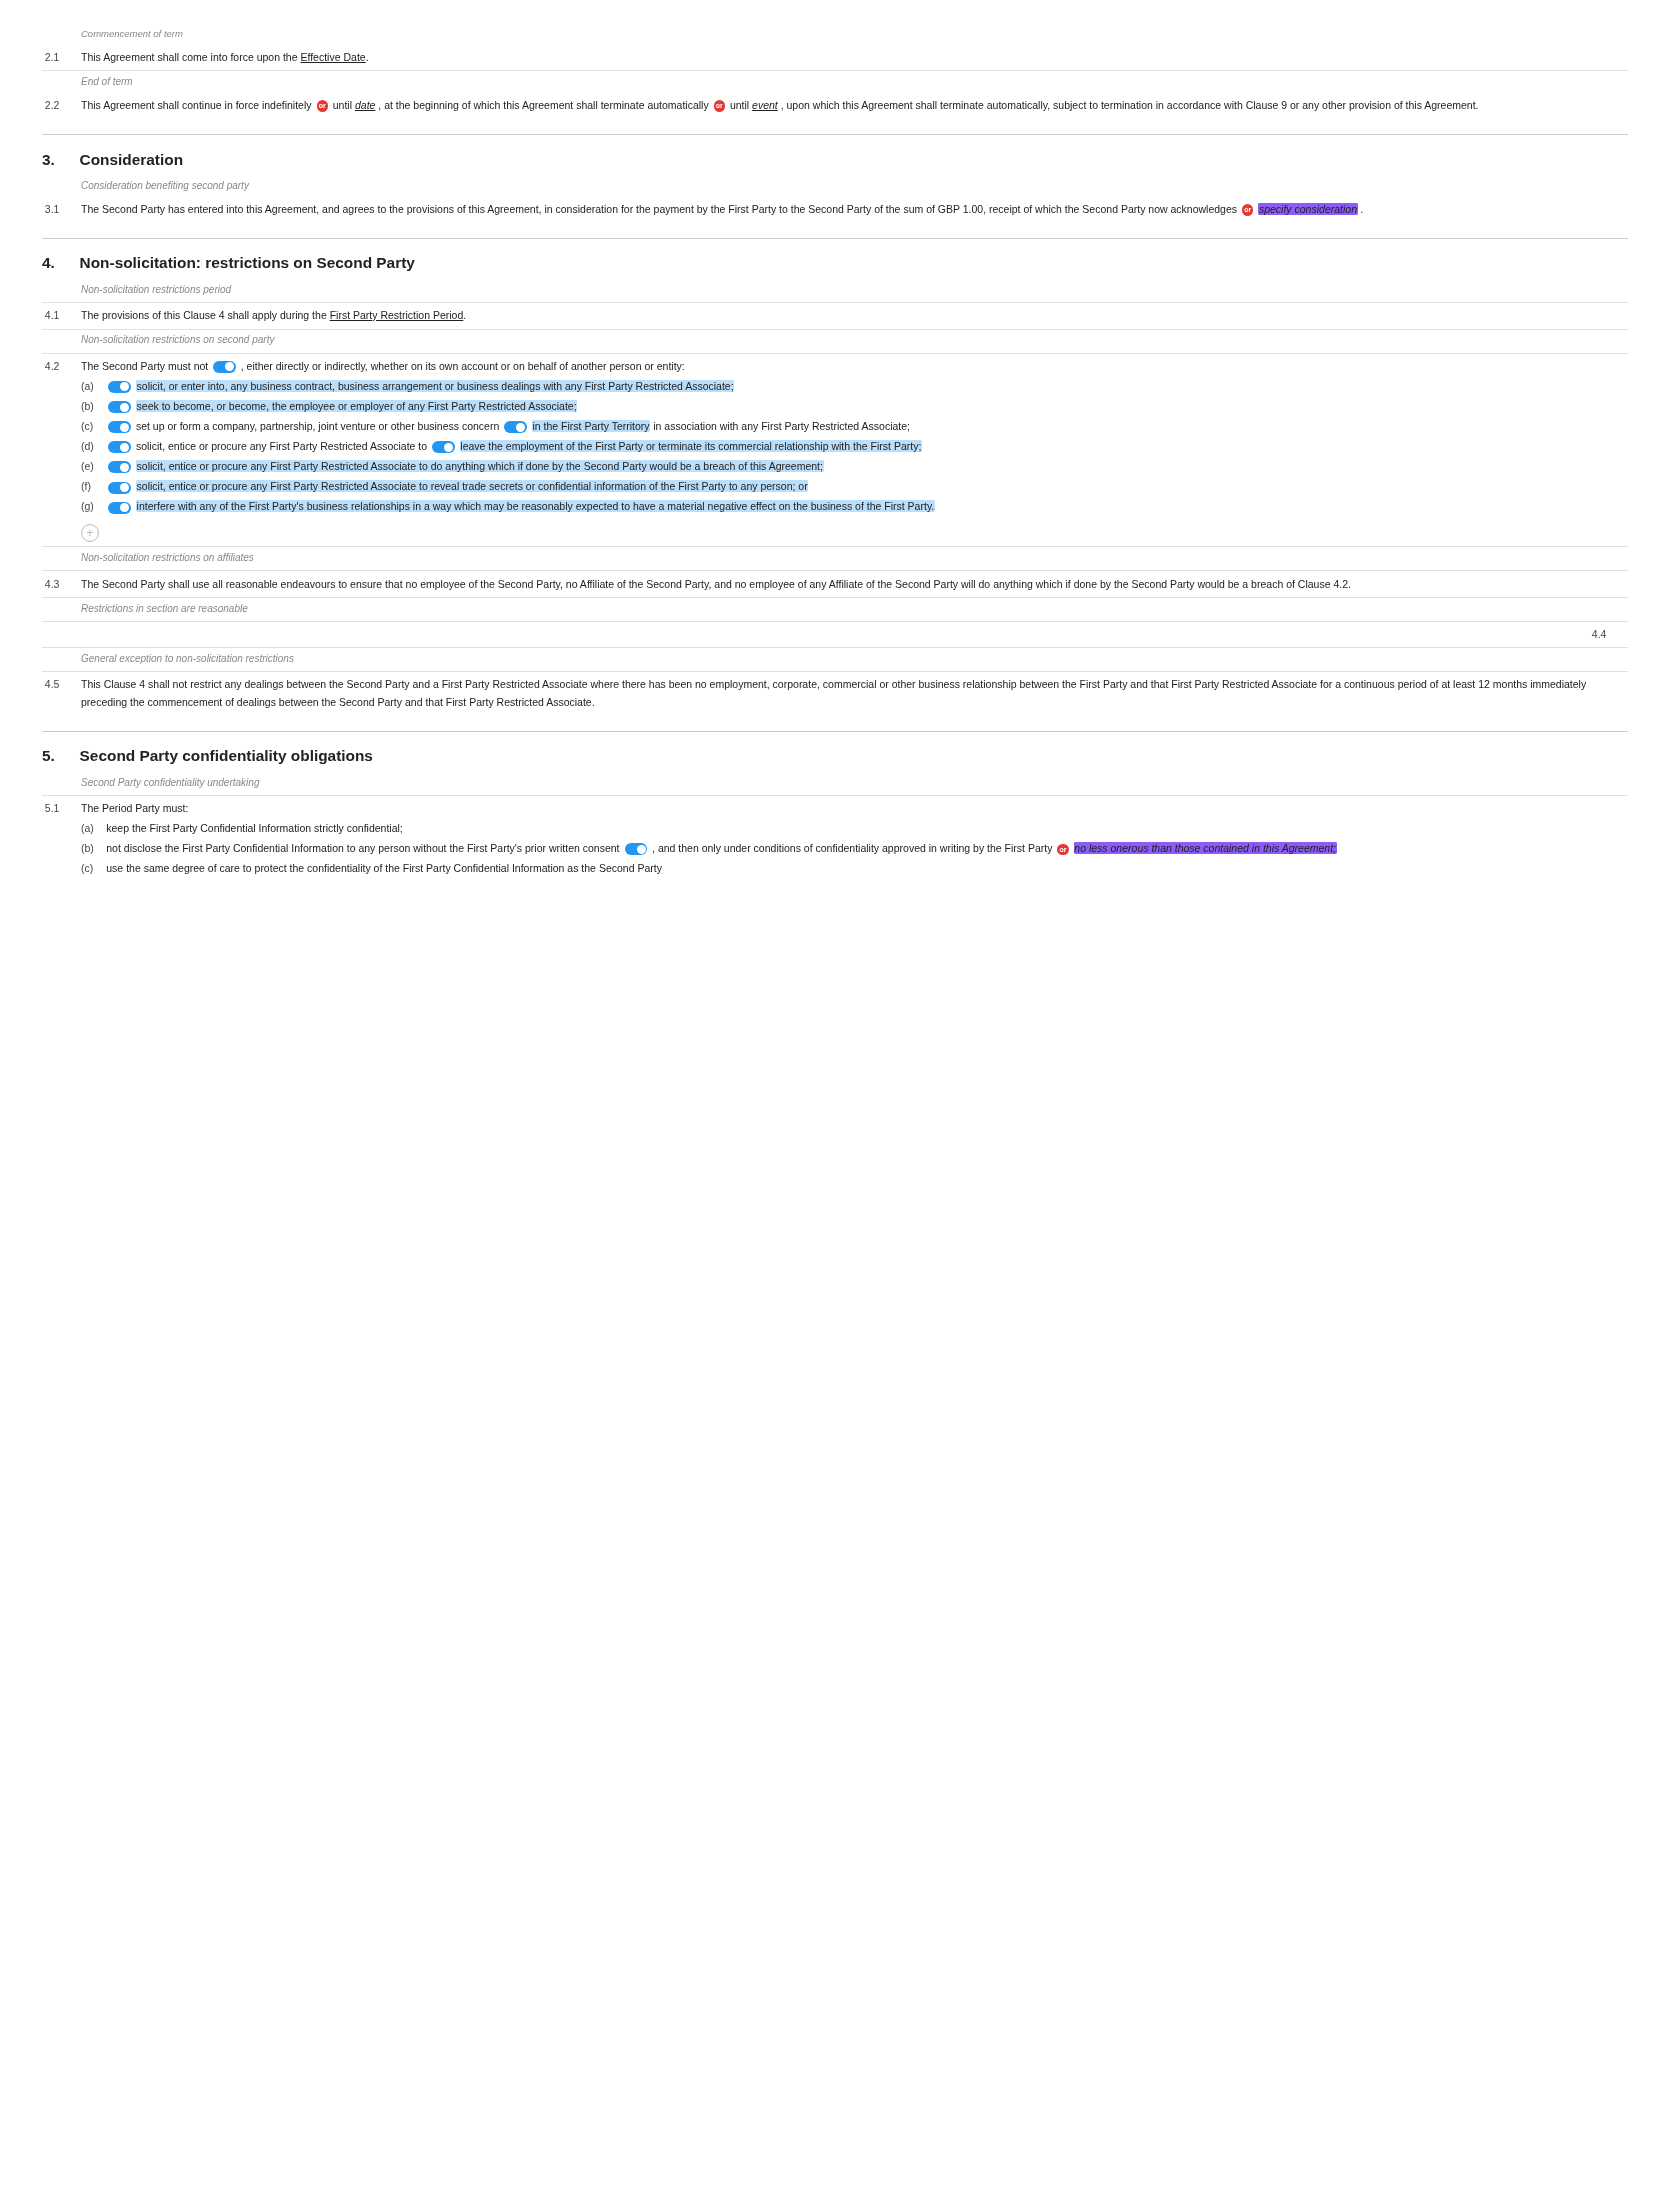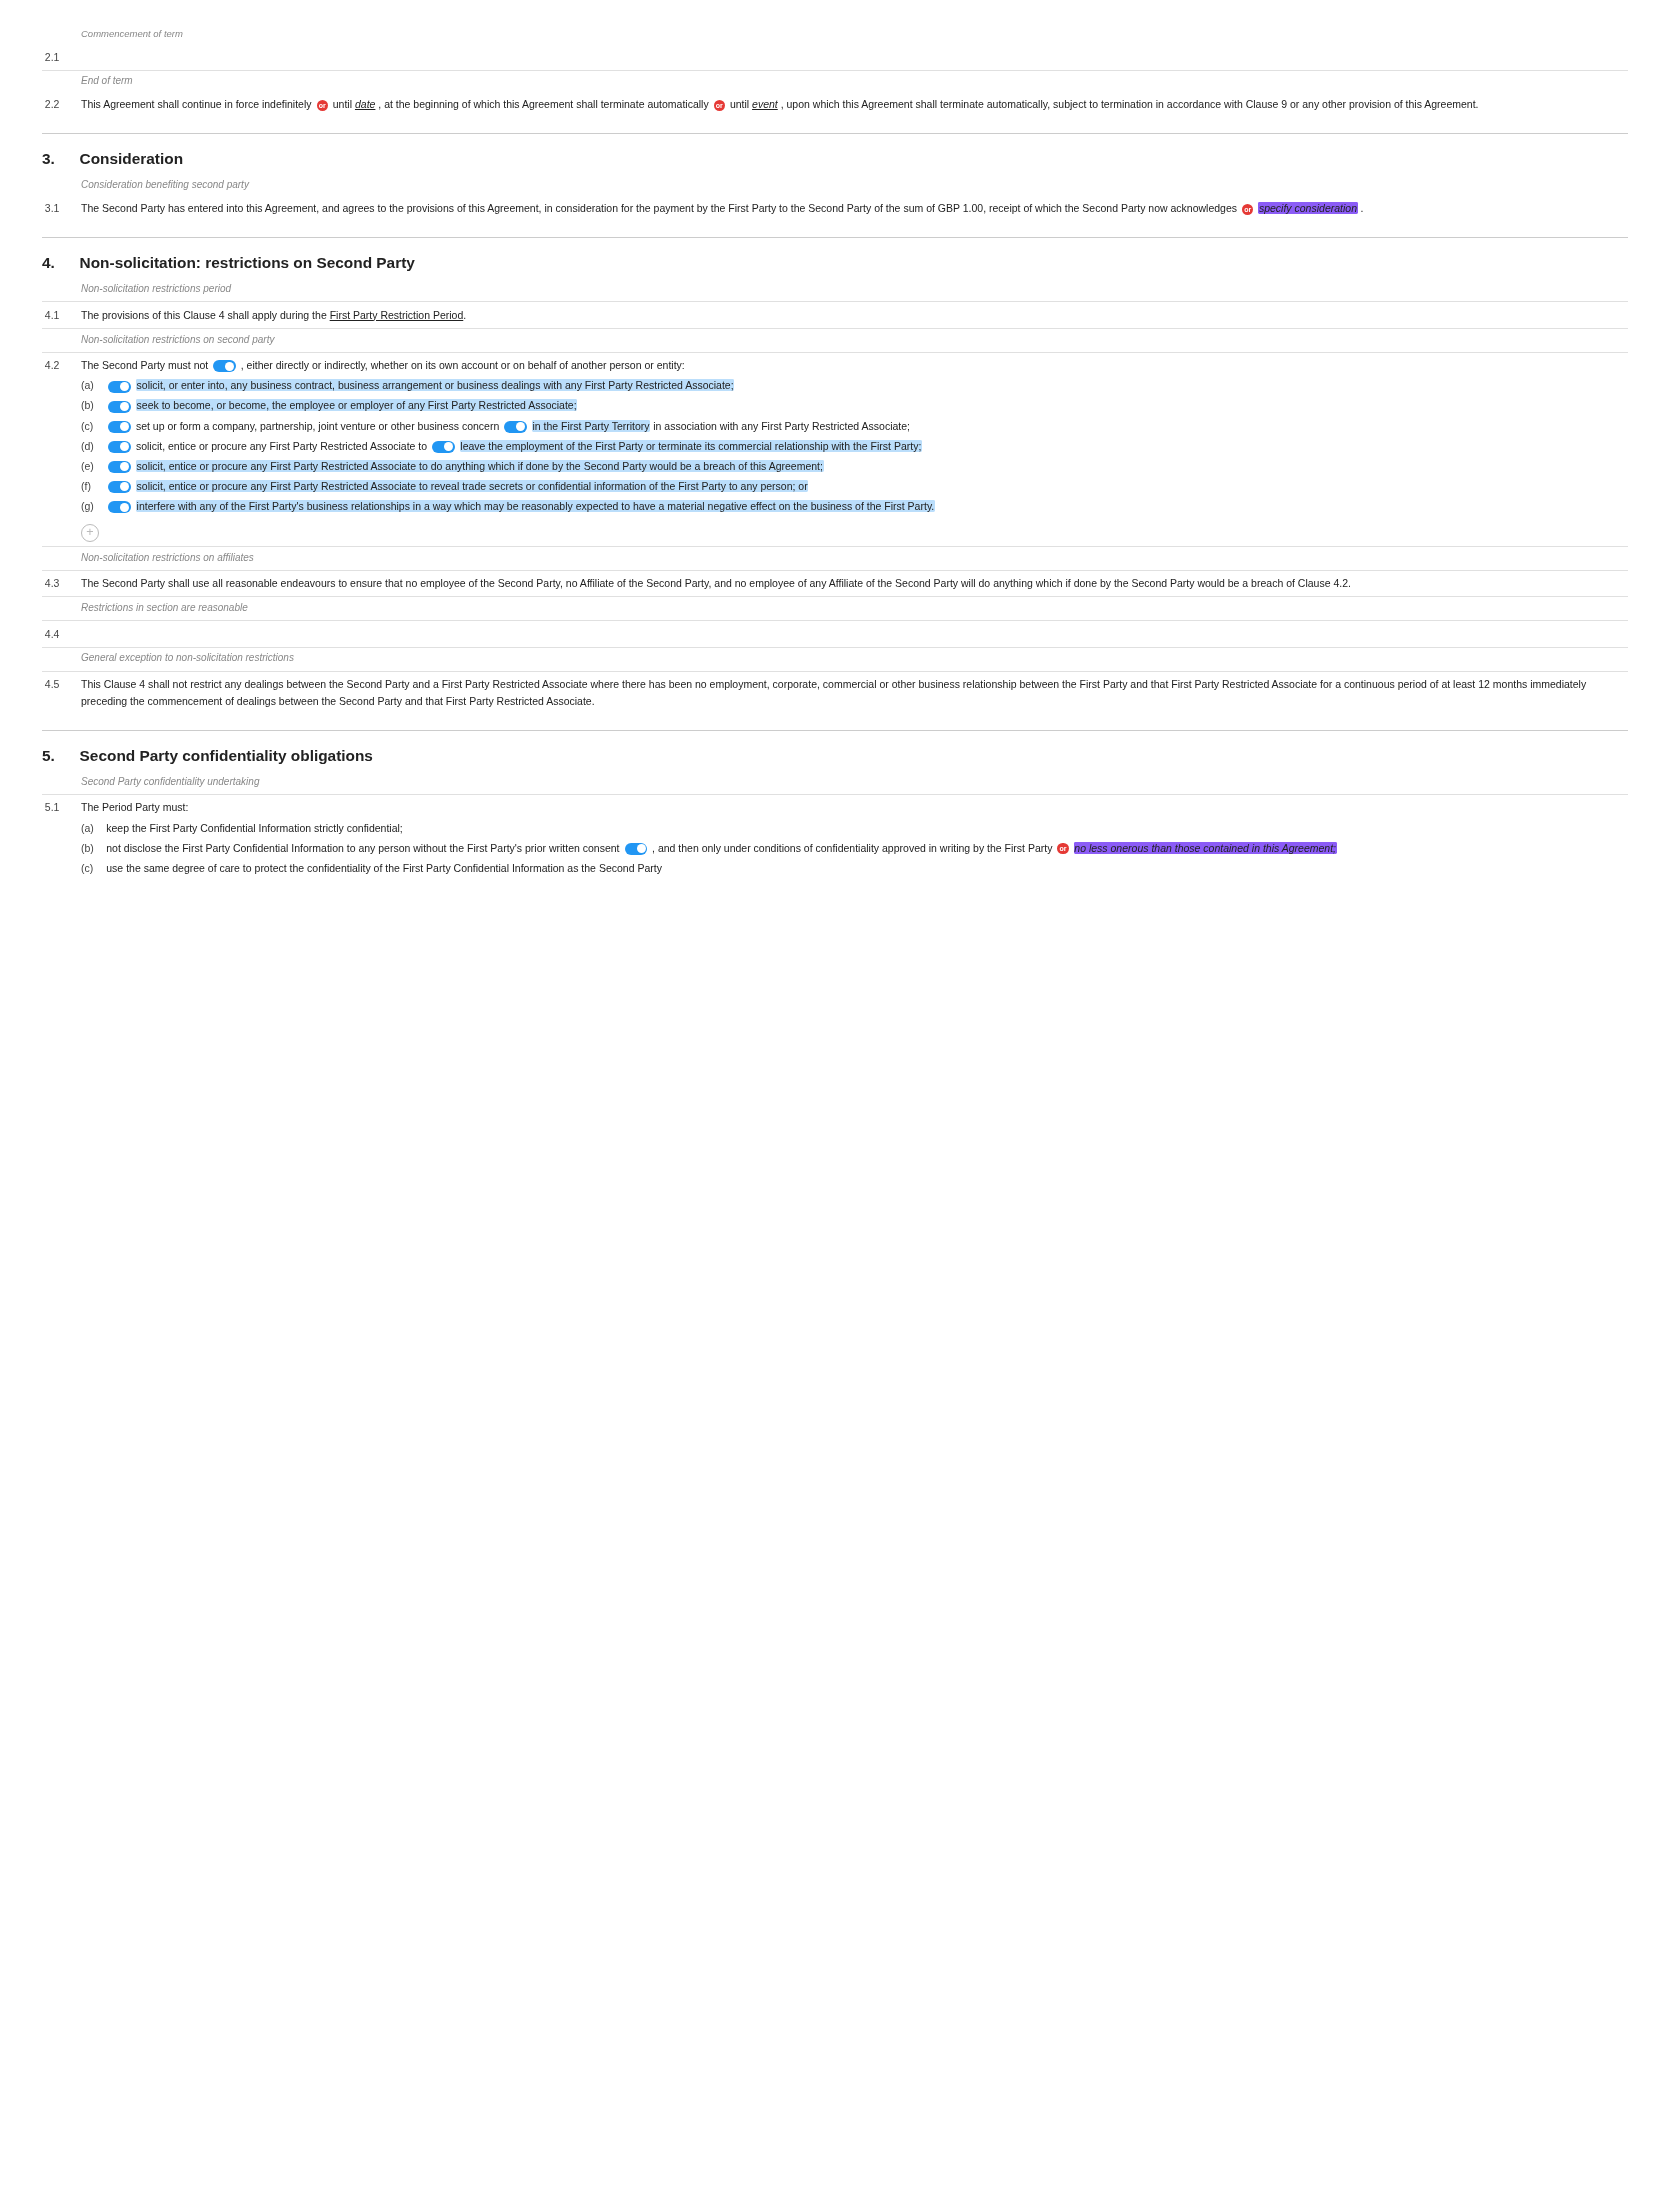--- a/index.html
+++ b/index.html
@@ -34,20 +34,21 @@
       font-style: italic;
       color: #888;
       font-size: 10px;
       padding: 1.4px 0 2.8px 39px;
     }
     .clause-row {
       display: flex;
       gap: 0;
       margin: 1.4px 0;
       padding: 2.8px 0;
+      justify-content: flex-end;
     }
     .clause-num {
       min-width: 39px;
       color: #444;
       font-size: 10.5px;
       padding-left: 2.8px;
     }
     .clause-text {
       flex: 1;
       font-size: 10.5px;
@@ -148,20 +149,23 @@
       margin-top: 4px;
     }
   </style>
 </head>
 <body>
 
 <div class="commencement-label">Commencement of term</div>
 
 <div class="clause-row">
   <div class="clause-num">2.1</div>
+  <div class="clause-text">
+    <span>This Agreement shall come into force upon the </span><span class="underline">Effective Date</span><span>.</span>
+  </div>
 </div>
 
 <hr class="divider">
 
 <div class="subsection-label">End of term</div>
 
 <div class="clause-row">
   <div class="clause-num">2.2</div>
   <div class="clause-text">
     <span>This Agreement shall continue in force indefinitely </span>

